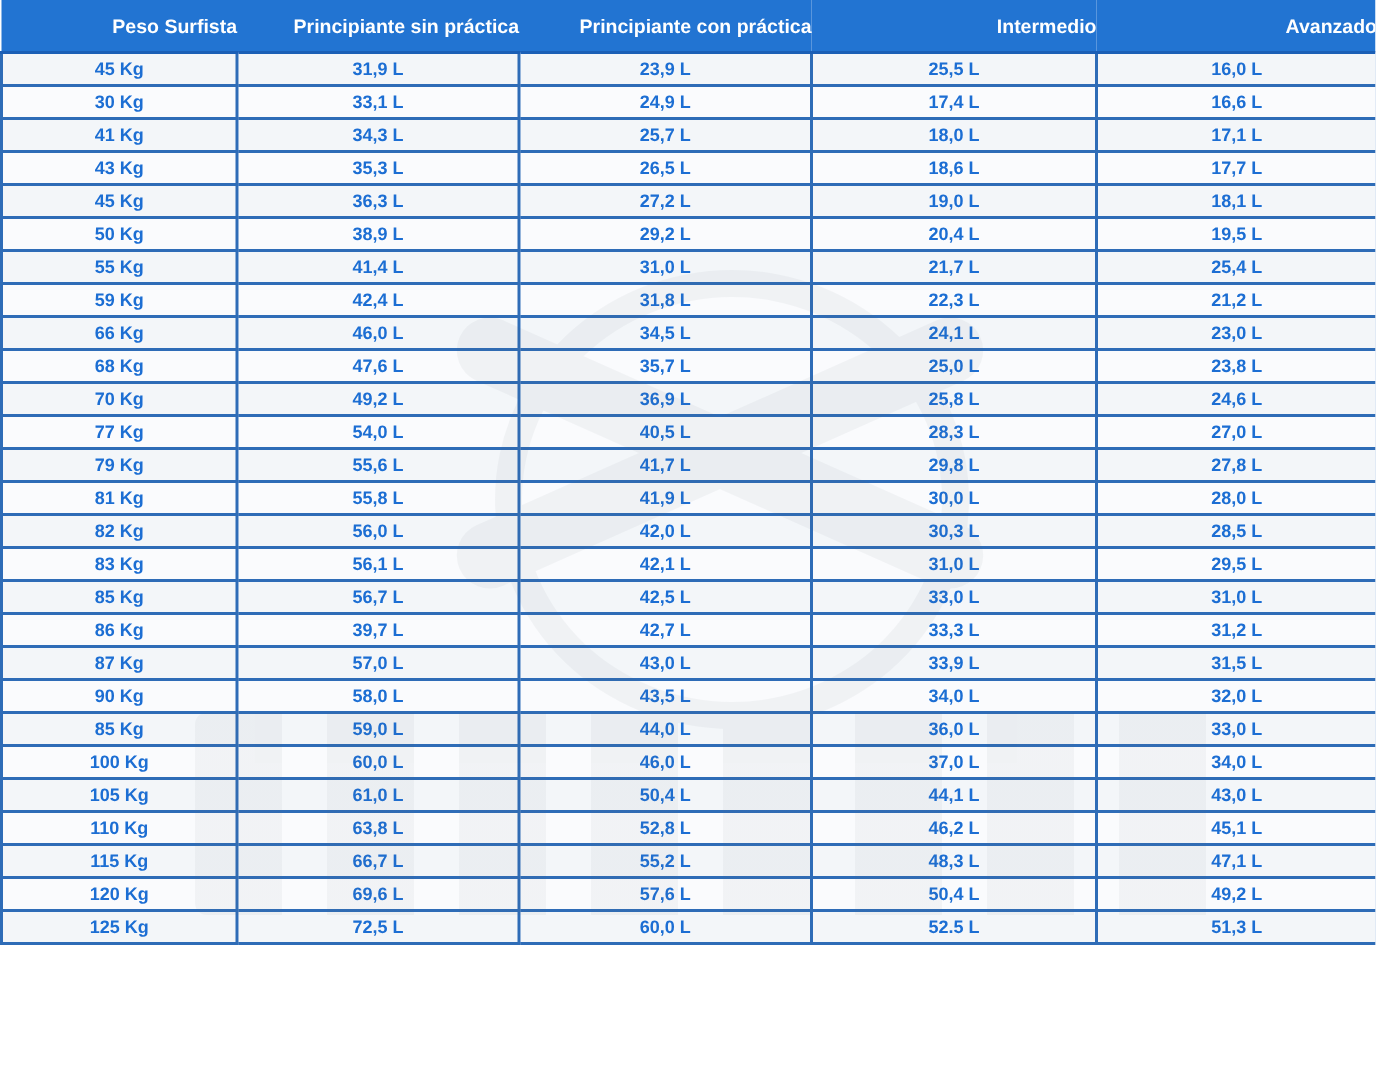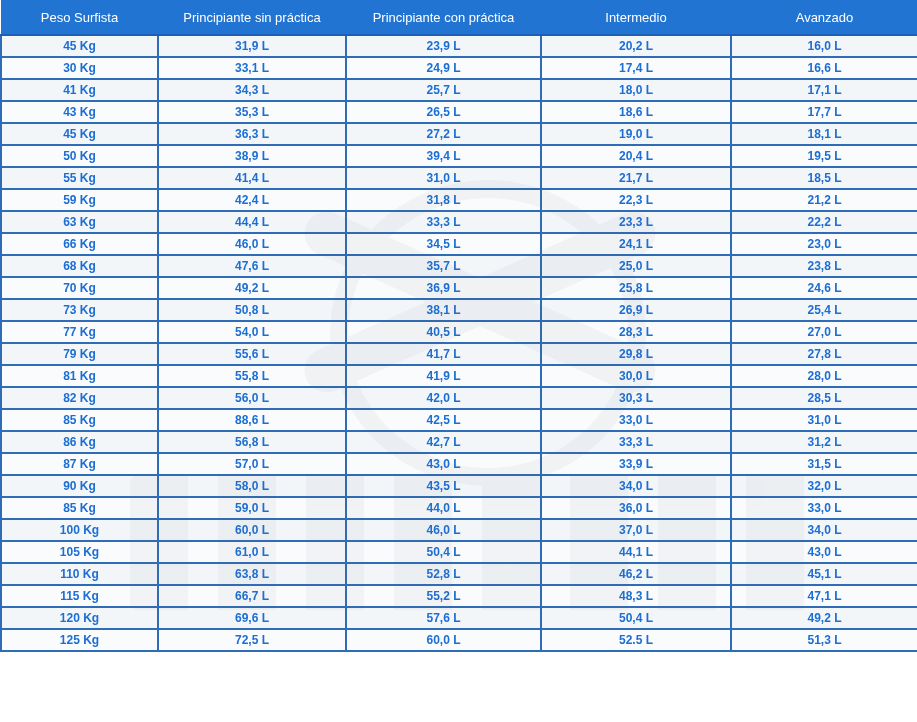--- a/index.html
+++ b/index.html
@@ -29,24 +29,24 @@
   }
   col.c0{width:157px;}
   col.c1{width:188px;}
   col.c2{width:195px;}
   col.c3{width:190px;}
   col.c4{width:187px;}
   thead th{
     background:var(--header-bg);
     color:var(--header-text);
     font-size:13px;
-    font-weight:normal;
+    font-weight:bold;
     height:34px;
     padding:0;
-    text-align:center;
+    text-align:right;
     border:none;
     border-bottom:2px solid #1b5fb6;
   }
   tbody td{
     height:18px;
     padding:1px 4px;
     border:2px solid var(--grid-border);
     font-size:12px;
     font-weight:bold;
     color:var(--cell-text);
@@ -106,21 +106,21 @@
         <th>Principiante con práctica</th>
         <th>Intermedio</th>
         <th>Avanzado</th>
       </tr>
     </thead>
     <tbody>
         <tr>
           <td>45 Kg</td>
           <td>31,9 L</td>
           <td>23,9 L</td>
-          <td>20,2 L</td>
+          <td>25,5 L</td>
           <td>16,0 L</td>
         </tr>
         <tr>
           <td>30 Kg</td>
           <td>33,1 L</td>
           <td>24,9 L</td>
           <td>17,4 L</td>
           <td>16,6 L</td>
         </tr>
         <tr>
@@ -140,46 +140,39 @@
         <tr>
           <td>45 Kg</td>
           <td>36,3 L</td>
           <td>27,2 L</td>
           <td>19,0 L</td>
           <td>18,1 L</td>
         </tr>
         <tr>
           <td>50 Kg</td>
           <td>38,9 L</td>
-          <td>39,4 L</td>
+          <td>29,2 L</td>
           <td>20,4 L</td>
           <td>19,5 L</td>
         </tr>
         <tr>
           <td>55 Kg</td>
           <td>41,4 L</td>
           <td>31,0 L</td>
           <td>21,7 L</td>
-          <td>18,5 L</td>
+          <td>25,4 L</td>
         </tr>
         <tr>
           <td>59 Kg</td>
           <td>42,4 L</td>
           <td>31,8 L</td>
           <td>22,3 L</td>
           <td>21,2 L</td>
         </tr>
         <tr>
-          <td>63 Kg</td>
-          <td>44,4 L</td>
-          <td>33,3 L</td>
-          <td>23,3 L</td>
-          <td>22,2 L</td>
-        </tr>
-        <tr>
           <td>66 Kg</td>
           <td>46,0 L</td>
           <td>34,5 L</td>
           <td>24,1 L</td>
           <td>23,0 L</td>
         </tr>
         <tr>
           <td>68 Kg</td>
           <td>47,6 L</td>
           <td>35,7 L</td>
@@ -187,27 +180,20 @@
           <td>23,8 L</td>
         </tr>
         <tr>
           <td>70 Kg</td>
           <td>49,2 L</td>
           <td>36,9 L</td>
           <td>25,8 L</td>
           <td>24,6 L</td>
         </tr>
         <tr>
-          <td>73 Kg</td>
-          <td>50,8 L</td>
-          <td>38,1 L</td>
-          <td>26,9 L</td>
-          <td>25,4 L</td>
-        </tr>
-        <tr>
           <td>77 Kg</td>
           <td>54,0 L</td>
           <td>40,5 L</td>
           <td>28,3 L</td>
           <td>27,0 L</td>
         </tr>
         <tr>
           <td>79 Kg</td>
           <td>55,6 L</td>
           <td>41,7 L</td>
@@ -222,29 +208,36 @@
           <td>28,0 L</td>
         </tr>
         <tr>
           <td>82 Kg</td>
           <td>56,0 L</td>
           <td>42,0 L</td>
           <td>30,3 L</td>
           <td>28,5 L</td>
         </tr>
         <tr>
+          <td>83 Kg</td>
+          <td>56,1 L</td>
+          <td>42,1 L</td>
+          <td>31,0 L</td>
+          <td>29,5 L</td>
+        </tr>
+        <tr>
           <td>85 Kg</td>
-          <td>88,6 L</td>
+          <td>56,7 L</td>
           <td>42,5 L</td>
           <td>33,0 L</td>
           <td>31,0 L</td>
         </tr>
         <tr>
           <td>86 Kg</td>
-          <td>56,8 L</td>
+          <td>39,7 L</td>
           <td>42,7 L</td>
           <td>33,3 L</td>
           <td>31,2 L</td>
         </tr>
         <tr>
           <td>87 Kg</td>
           <td>57,0 L</td>
           <td>43,0 L</td>
           <td>33,9 L</td>
           <td>31,5 L</td>

